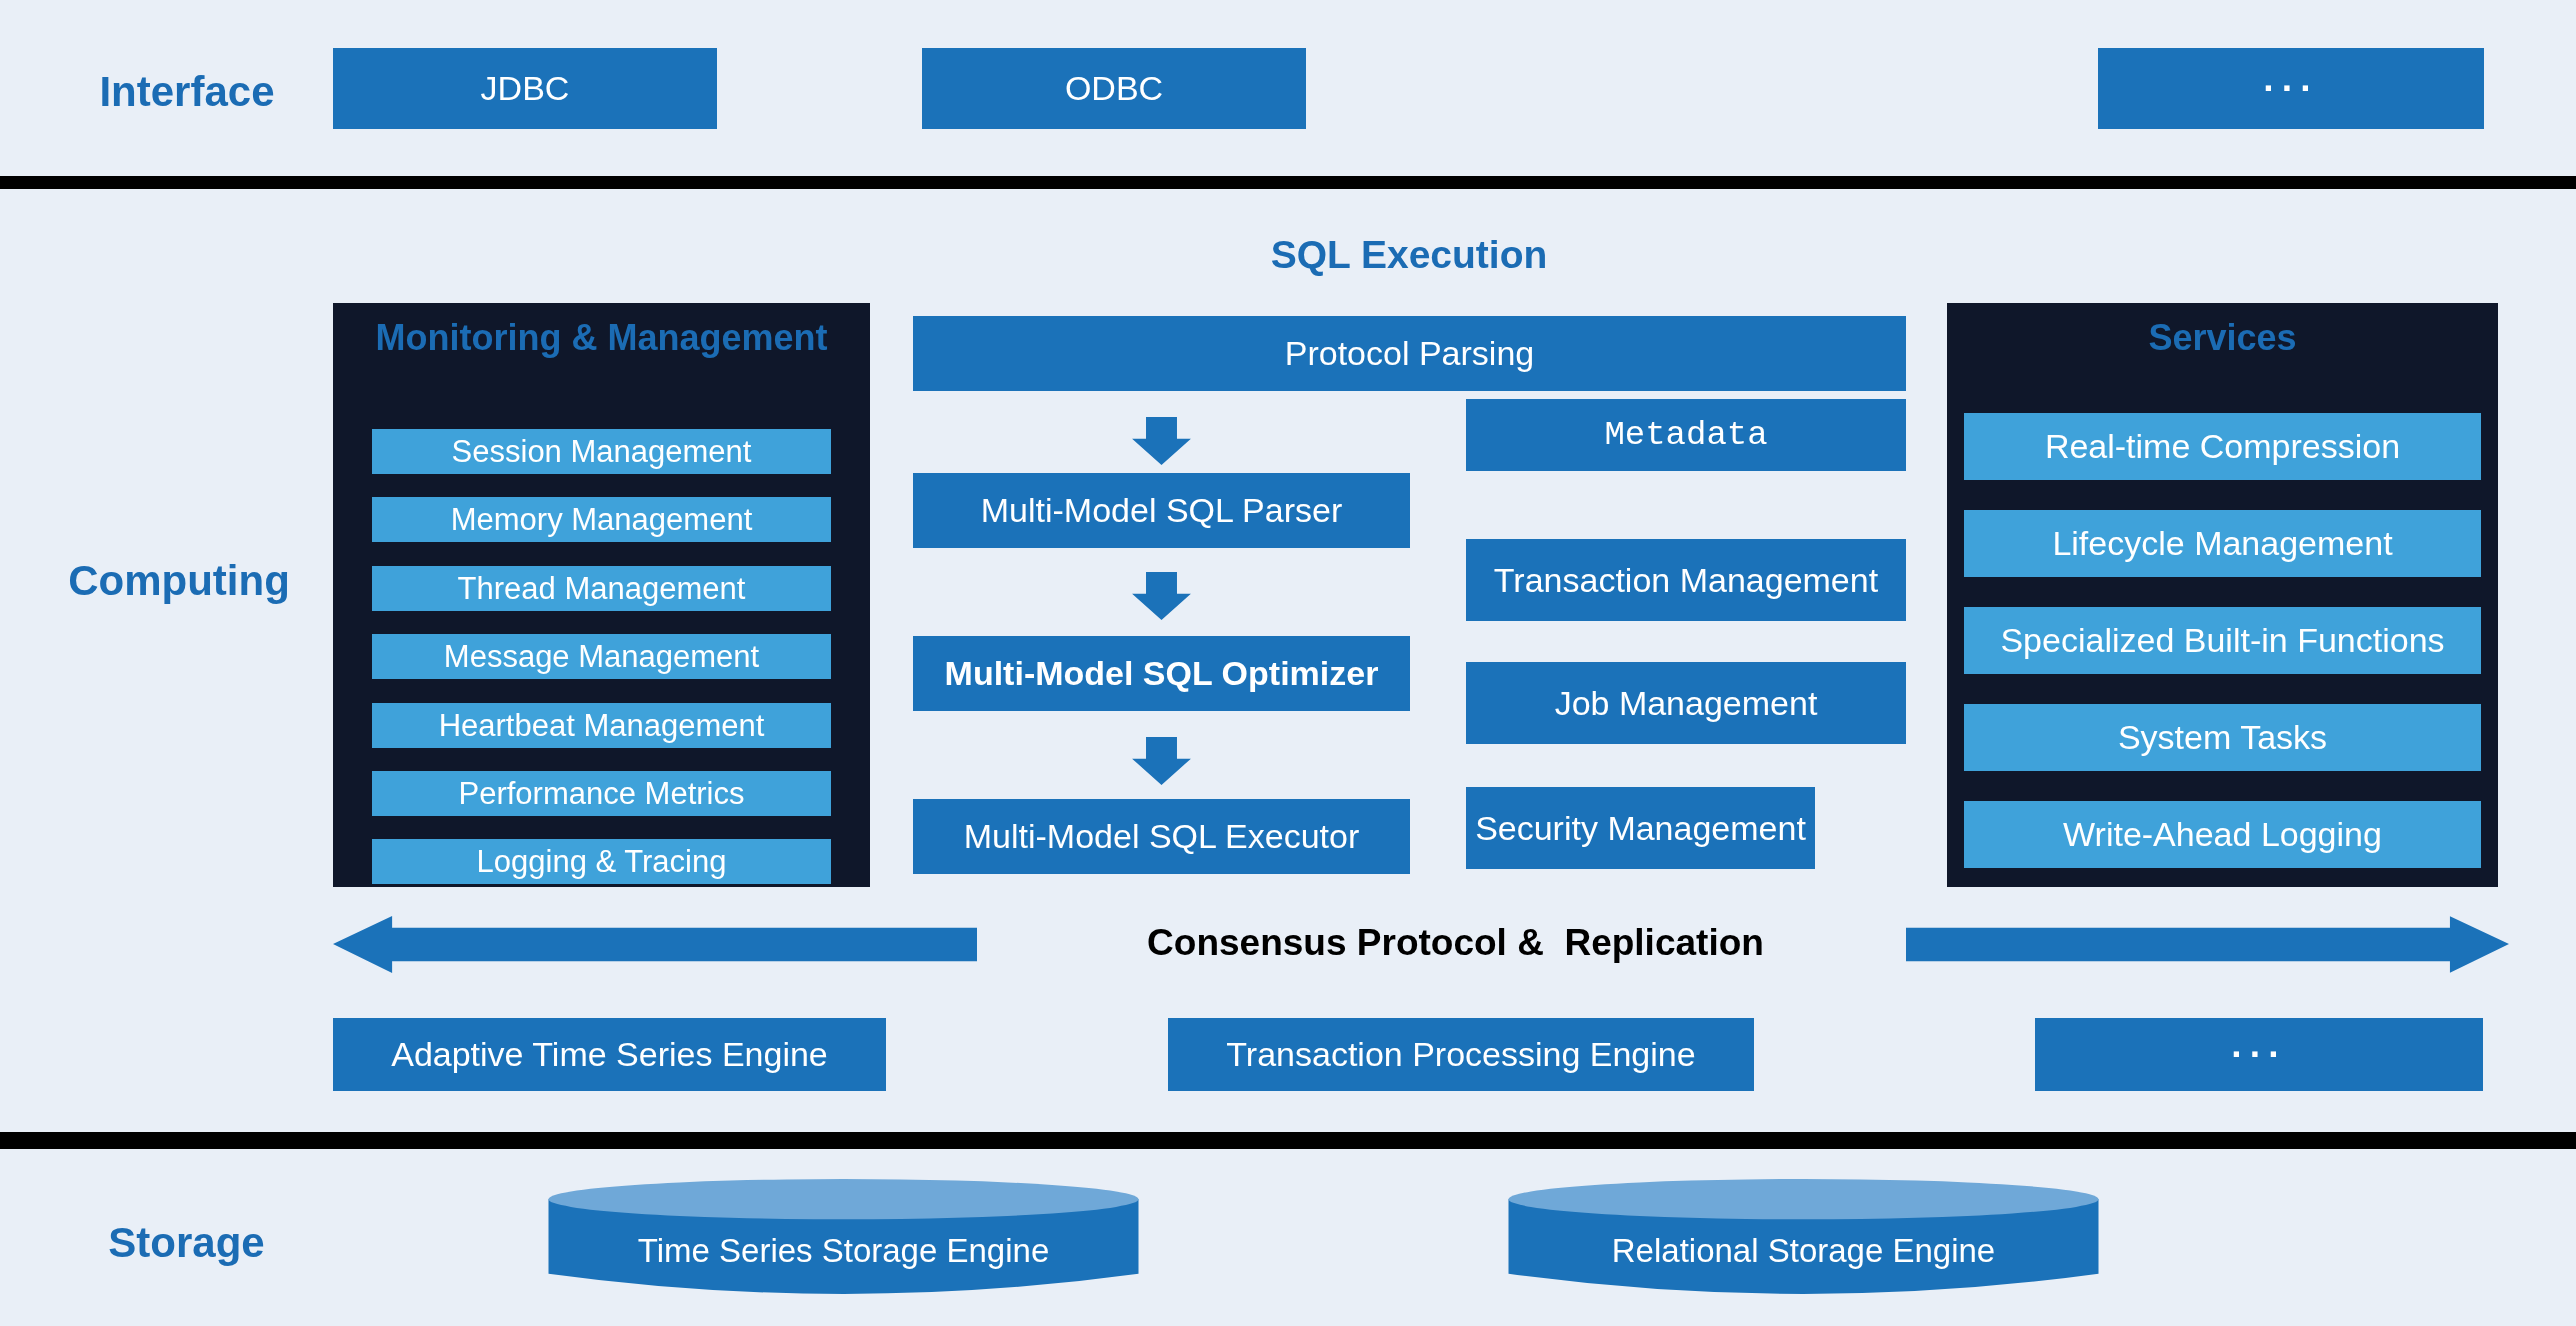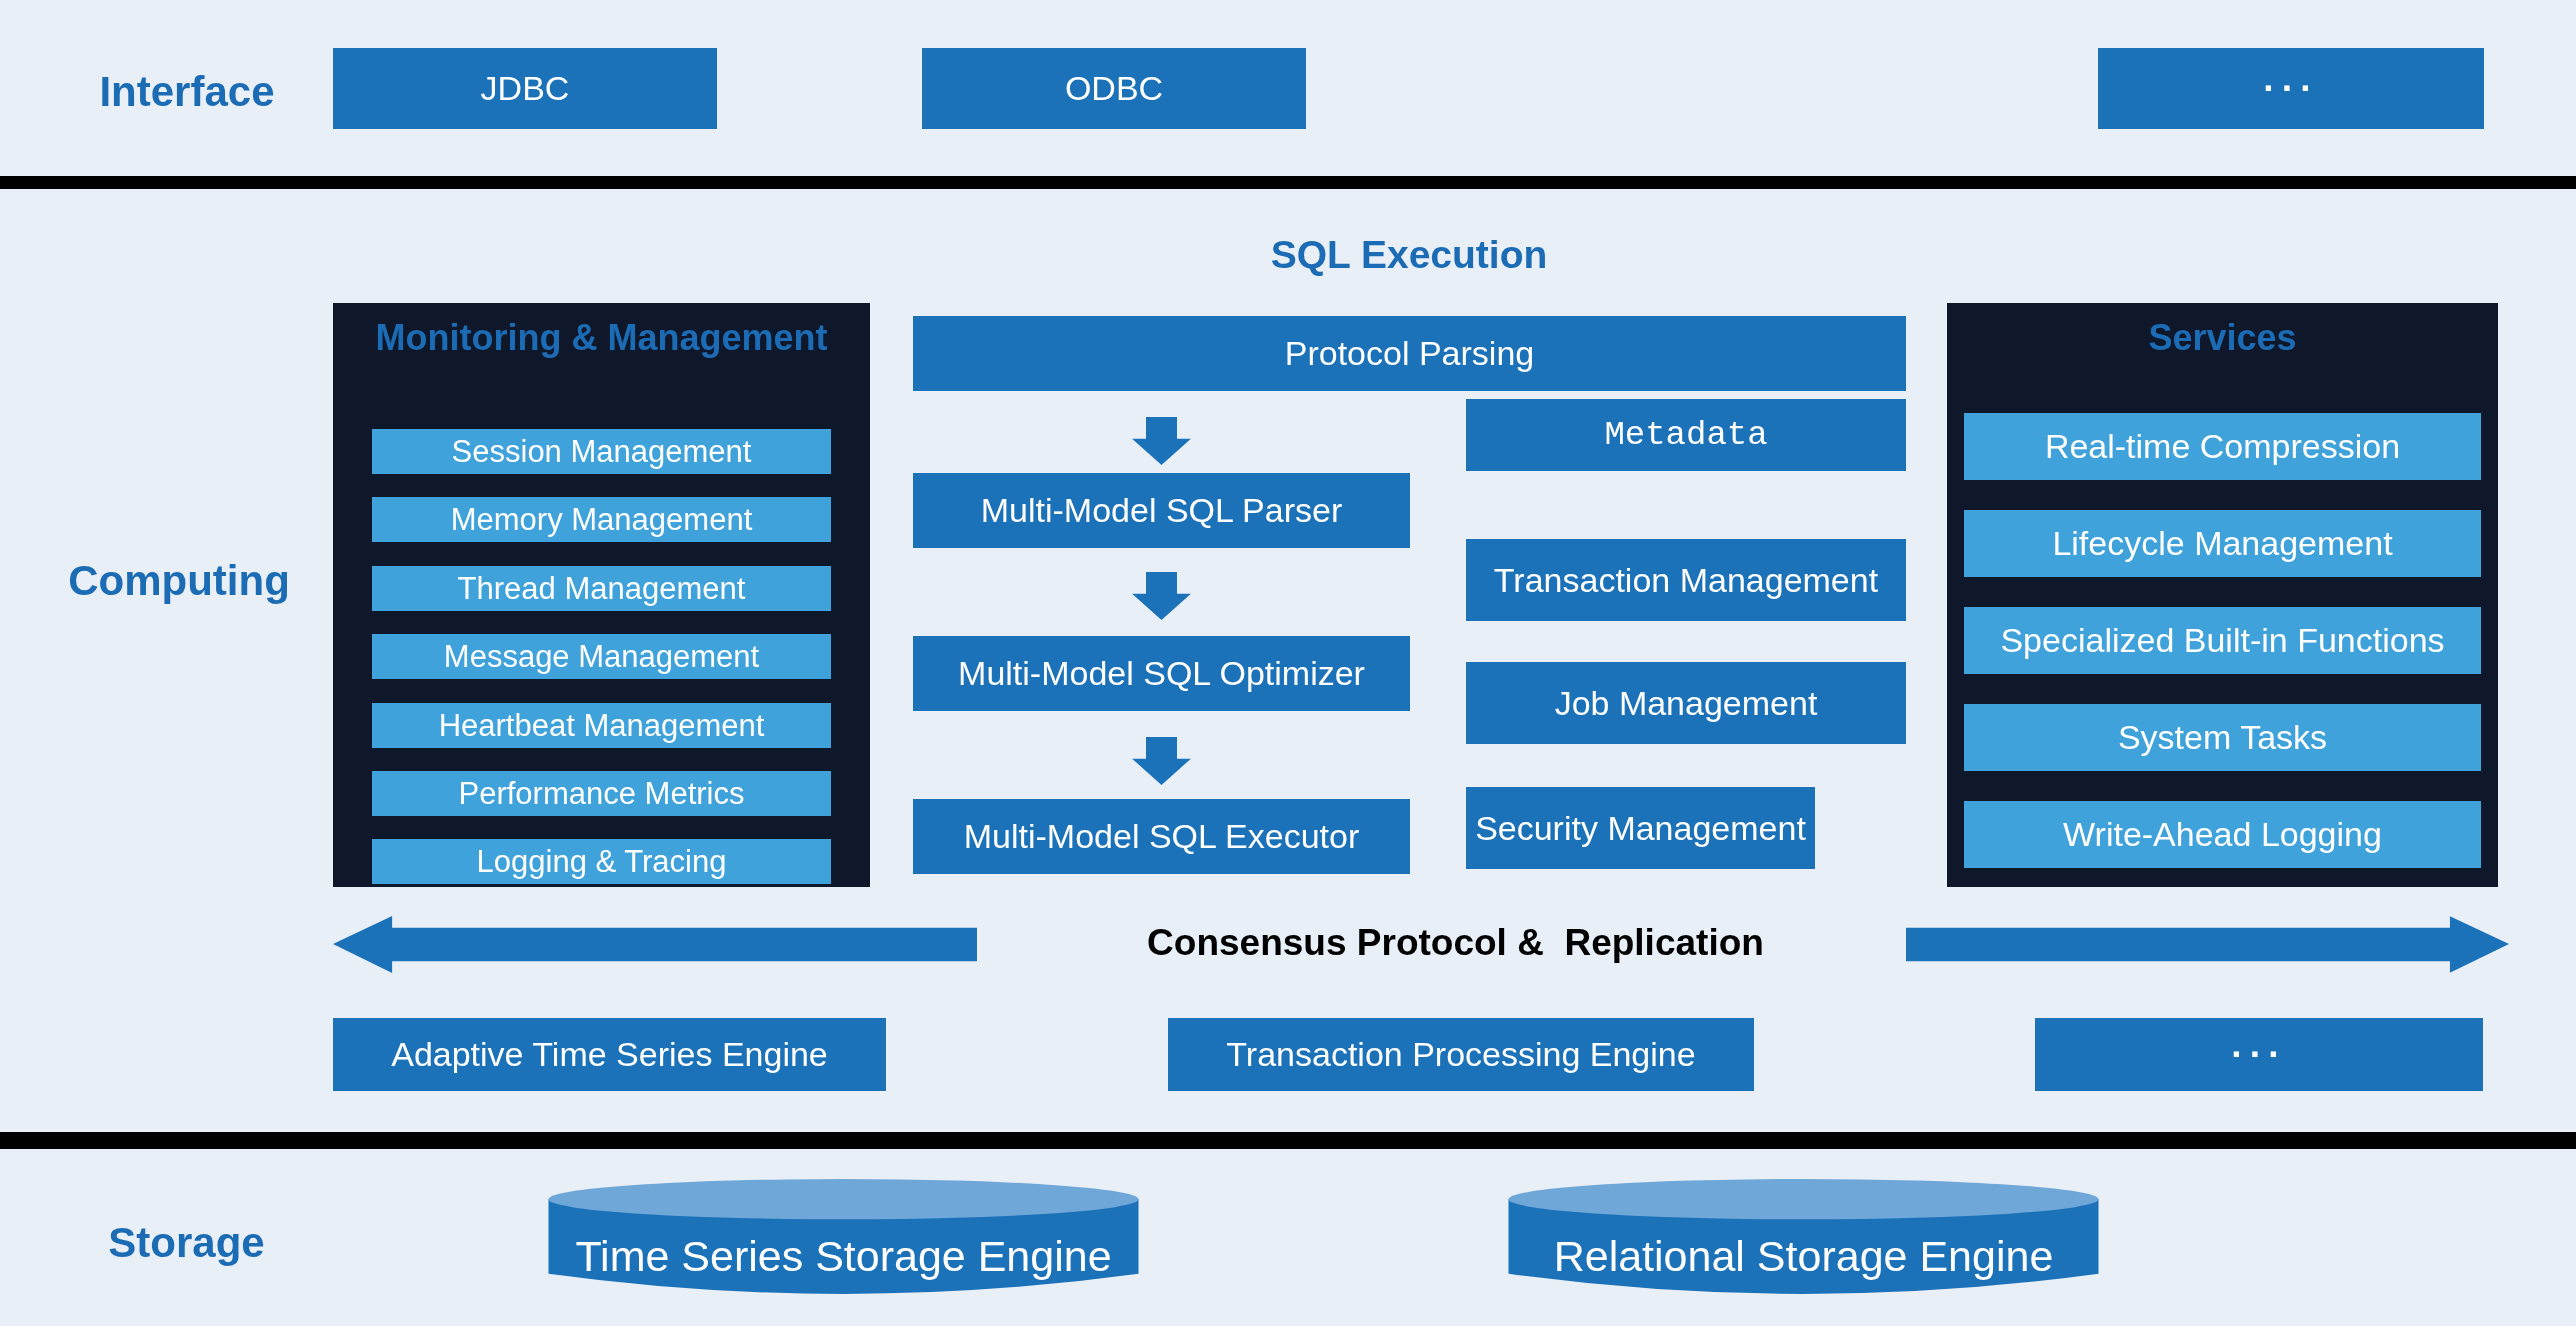--- a/index.html
+++ b/index.html
@@ -34,21 +34,21 @@
   .big-title{
     position:absolute;color:#1b6cb4;font-weight:bold;font-size:39px;
     text-align:center;
   }
   .consensus{
     position:absolute;color:#000;font-weight:bold;font-size:37px;
     text-align:center;white-space:pre;
   }
   .dots{font-weight:bold;font-size:37px;letter-spacing:6.2px;}
   .cyl-label{
-    position:absolute;color:#fff;font-size:43px;text-align:center;
+    position:absolute;color:#fff;font-size:33px;text-align:center;
     width:100%;
   }
 </style>
 </head>
 <body>
 
 <div class="canvas">
 
   <div class="side-label" style="left:78px;top:68px;width:218px;">Interface</div>
 
@@ -78,21 +78,21 @@
   <svg class="abs" style="left:1132px;top:417px;" width="59" height="48" viewBox="0 0 76 62">
     <polygon points="18,0 58,0 58,28 76,28 38,62 0,28 18,28" fill="#1b72b9"></polygon>
   </svg>
 
   <div class="darkbox" style="left:913px;top:473px;width:497px;height:75px;">Multi-Model SQL Parser</div>
 
   <svg class="abs" style="left:1132px;top:572px;" width="59" height="48" viewBox="0 0 76 62">
     <polygon points="18,0 58,0 58,28 76,28 38,62 0,28 18,28" fill="#1b72b9"></polygon>
   </svg>
 
-  <div class="darkbox" style="left:913px;top:636px;width:497px;height:75px;">Multi-Model SQL Optimizer</div>
+  <div class="darkbox" style="left:913px;top:636px;width:497px;height:75px;font-weight:bold;">Multi-Model SQL Optimizer</div>
 
   <svg class="abs" style="left:1132px;top:737px;" width="59" height="48" viewBox="0 0 76 62">
     <polygon points="18,0 58,0 58,28 76,28 38,62 0,28 18,28" fill="#1b72b9"></polygon>
   </svg>
 
   <div class="darkbox" style="left:913px;top:799px;width:497px;height:75px;">Multi-Model SQL Executor</div>
 
   <div class="darkbox" style="left:1466px;top:399px;width:440px;height:72px;font-family:Liberation Mono, monospace;">Metadata</div>
   <div class="darkbox" style="left:1466px;top:539px;width:440px;height:82px;">Transaction Management</div>
   <div class="darkbox" style="left:1466px;top:662px;width:440px;height:82px;">Job Management</div>

